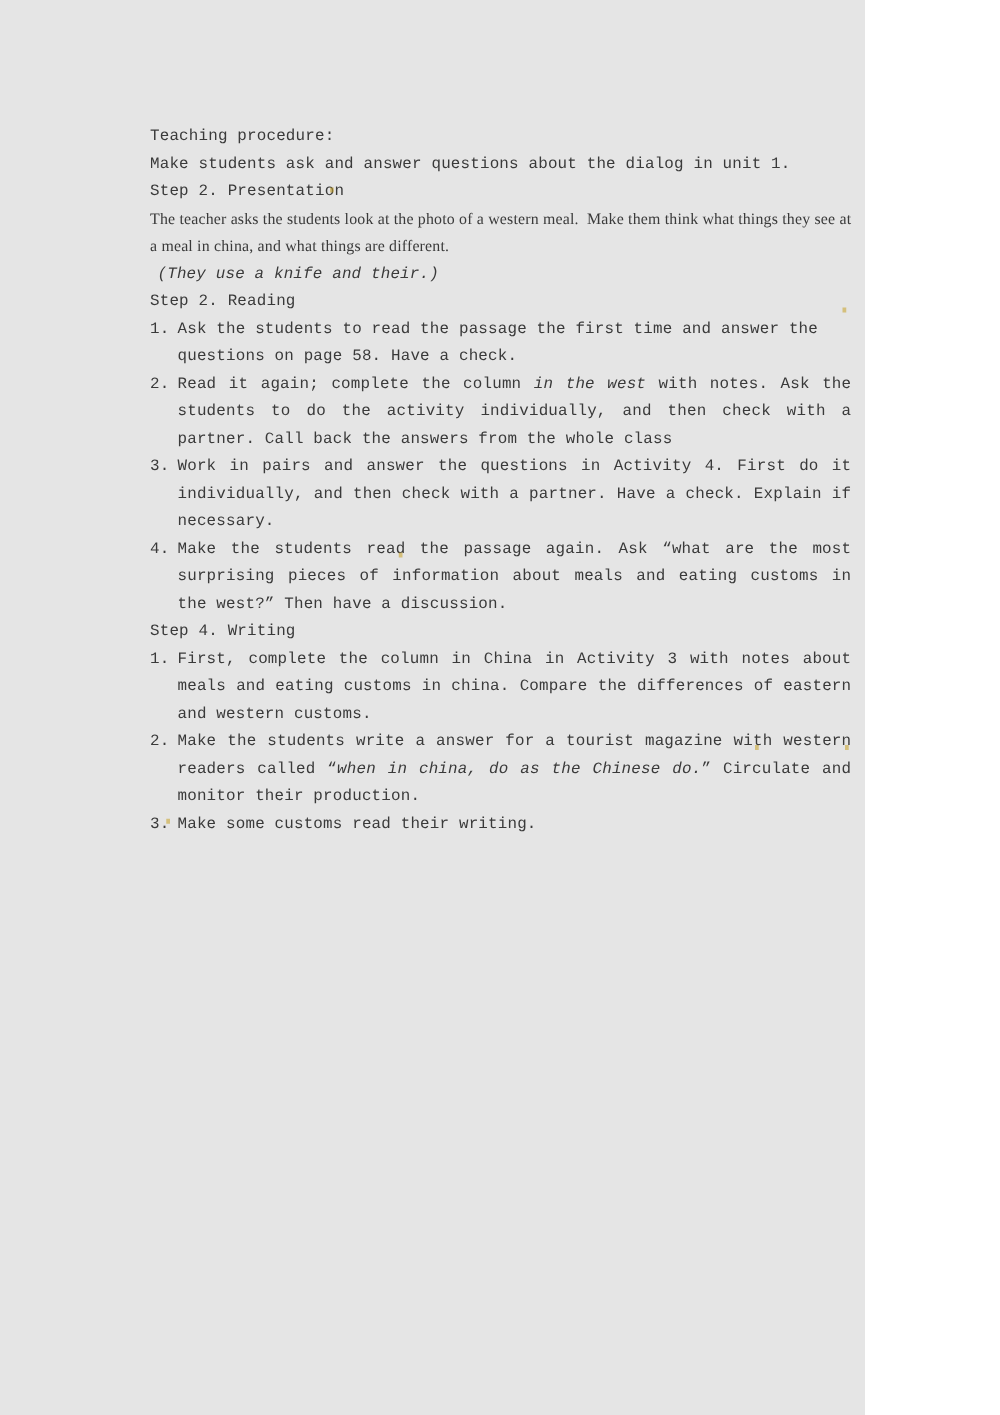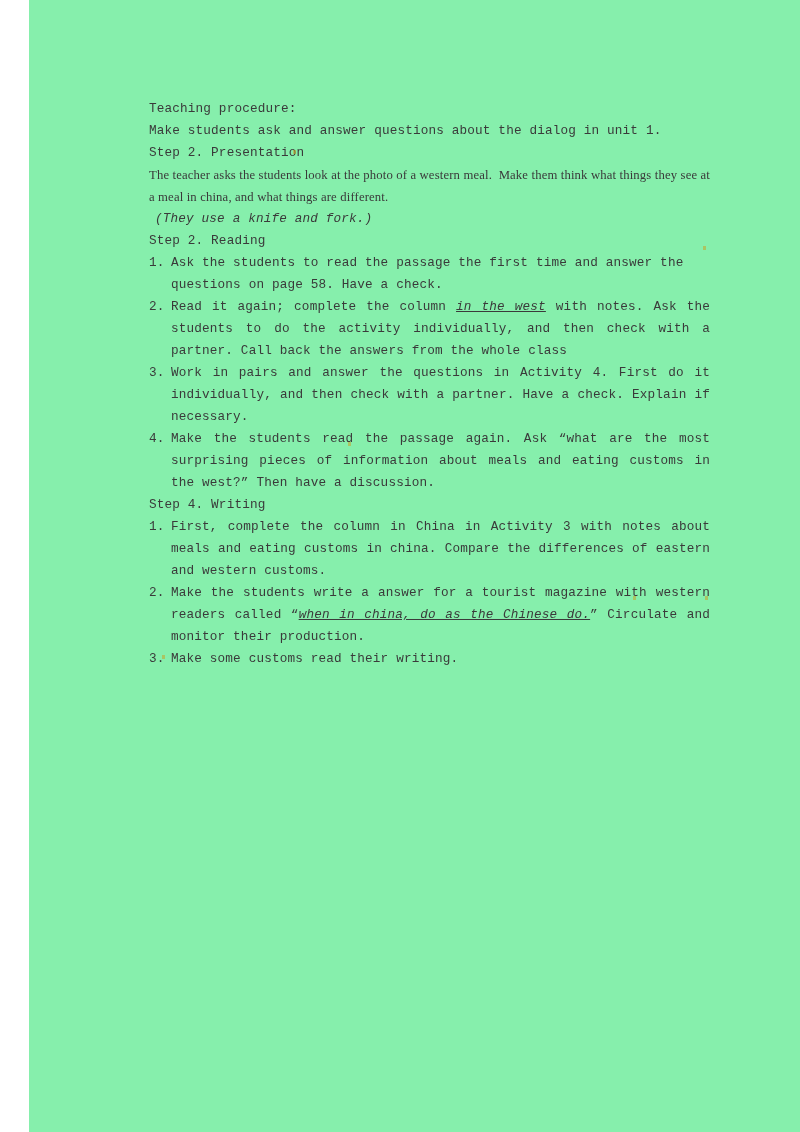--- a/index.html
+++ b/index.html
@@ -11,24 +11,23 @@
     width: 800px;
     height: 1132px;
     position: relative;
     overflow: hidden;
     font-family: "Liberation Mono", "DejaVu Sans Mono", monospace;
   }
   .page {
     position: absolute;
     left: 0;
     top: 0;
-    width: 771px;
+    width: 692px;
     height: 1132px;
-    background: #86efac;
-    margin-left: 29px;
+    background: #e5e5e5;
   }
   .doc-body {
     position: absolute;
     left: 120px;
     top: 98px;
     width: 561px;
   }
   .line {
     font-size: 12.7px;
     line-height: 22px;
@@ -40,21 +39,20 @@
   .para {
     text-align: left;
   }
   .para.just {
     text-align: justify;
     text-align-last: left;
     font-family: Liberation Serif, serif;
   }
   .italic {
     font-style: italic;
-    text-decoration: underline;
   }
   .it-line {
     font-style: italic;
     padding-left: 6px;
   }
   
   .olist {
     margin: 0;
     padding: 0;
     list-style: none;
@@ -99,21 +97,21 @@
 <div class="page">
 
   <div class="doc-body">
 
     <div class="line para">Teaching procedure:</div>
 
     <div class="line para">Make students ask and answer questions about the dialog in unit 1.</div>
 
     <div class="line para">Step 2. Presentation</div>
     <div class="line para just">The teacher asks the students look at the photo of a western meal.  Make them think what things they see at a meal in china, and what things are different.</div>
-    <div class="line it-line">(They use a knife and fork.)</div>
+    <div class="line it-line">(They use a knife and their.)</div>
 
     <div class="line para">Step 2. Reading</div>
 
     <div class="olist">
 
       <div class="li tight">
         <span class="marker">1.</span><span>Ask the students to read the passage the first time and answer the questions on page 58. Have a check.</span>
       </div>
 
       <div class="li">

